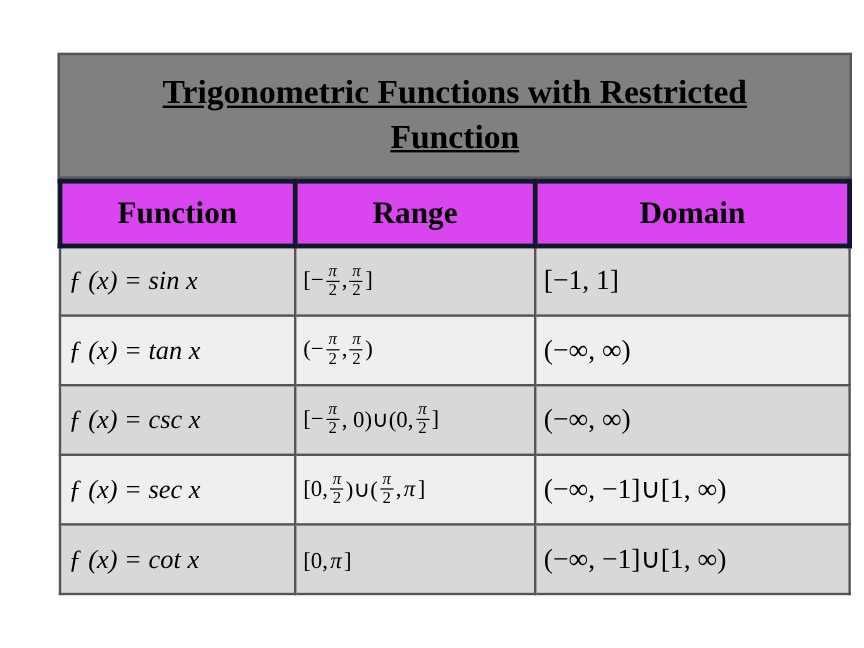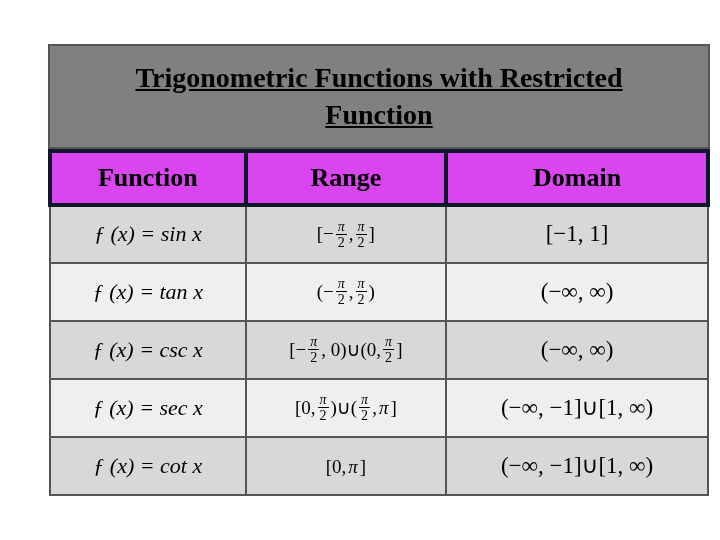--- a/index.html
+++ b/index.html
@@ -38,21 +38,20 @@
       border: 4px solid #0f172a;
       padding: 10px 6px;
       font-size: 26px;
       font-weight: bold;
       text-align: center;
       color: #000;
     }
     tbody tr td {
       border: 2px solid #555;
       padding: 8px 6px;
-      text-align: center;
       font-size: 22px;
       color: #000;
       height: 58px;
       vertical-align: middle;
     }
     tbody tr:nth-child(odd) td {
       background: #d8d8d8;
     }
     tbody tr:nth-child(even) td {
       background: #efefef;

